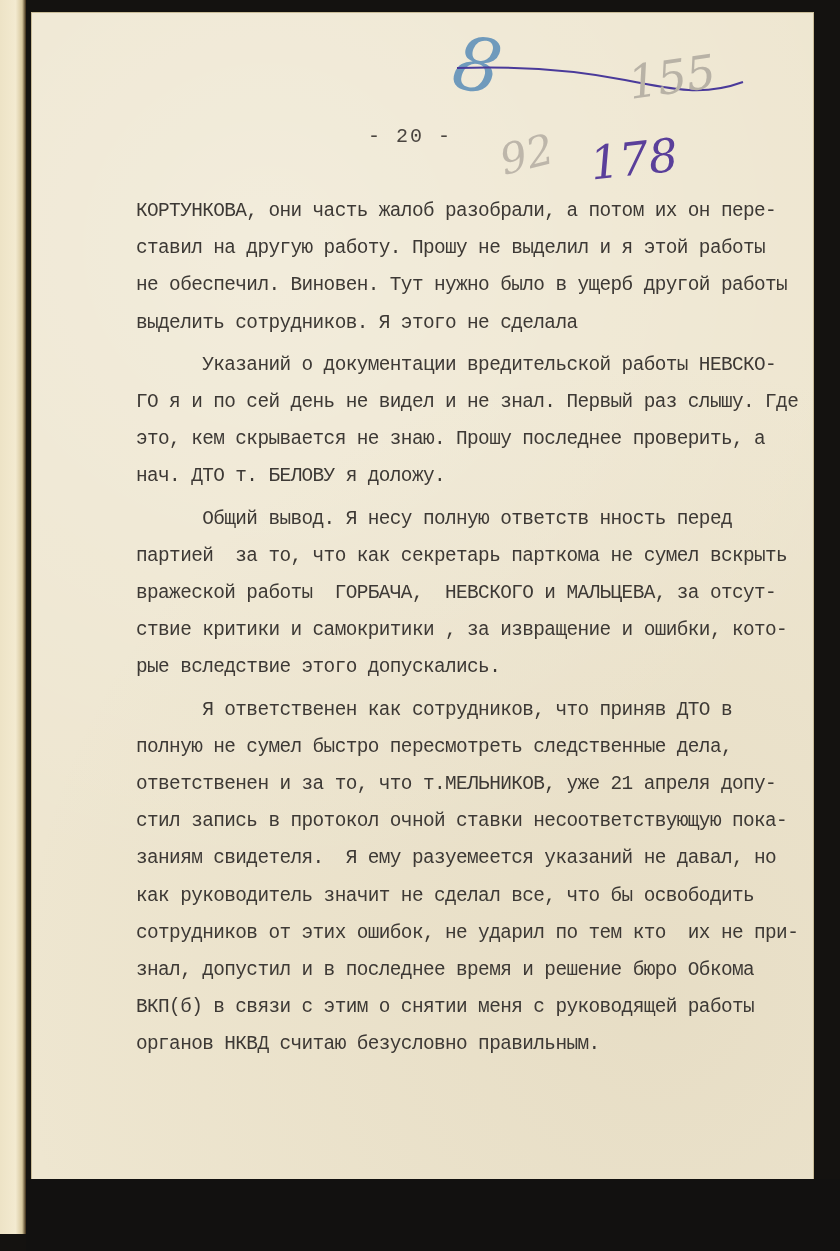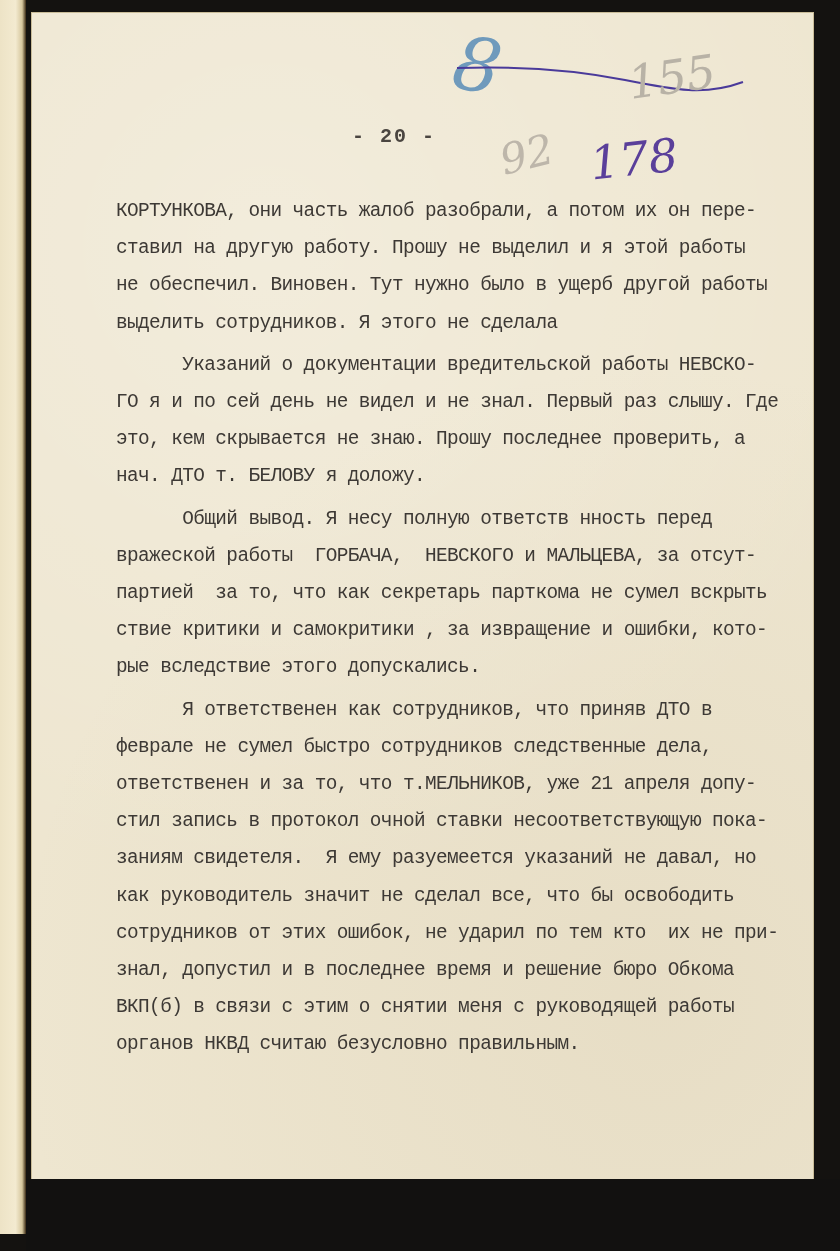--- a/index.html
+++ b/index.html
@@ -15,39 +15,39 @@
     }
     .page {
       position: absolute; left: 32px; top: 13px; width: 781px; height: 1166px;
       background: #eee6d0;
       background-image:
         radial-gradient(circle at 30% 20%, rgba(255,255,255,0.25), transparent 60%),
         radial-gradient(circle at 80% 85%, rgba(180,160,120,0.12), transparent 55%);
       box-shadow: 0 0 0 1px #c9bc98;
     }
     .page-number {
-      position: absolute; left: 320px; top: 112px;
-      font-size: 20px; color: #4a4540; letter-spacing: 2px; font-weight: bold;
+      position: absolute; left: 336px; top: 112px;
+      font-size: 20px; color: #4a4540; letter-spacing: 2px;
     }
     .annotation {
       position: absolute; font-family: "DejaVu Serif", serif; font-style: italic;
     }
     .ann-8 { left: 454px; top: 22px; font-size: 74px; color: #6f9abc; transform: rotate(10deg); }
     .ann-155 { left: 628px; top: 50px; font-size: 46px; color: #b8b2a6; transform: rotate(-8deg); }
     .ann-92 { left: 500px; top: 130px; font-size: 42px; color: #bdb6aa; transform: rotate(-14deg); }
     .ann-178 { left: 590px; top: 132px; font-size: 46px; color: #5a3f9a; transform: rotate(-6deg); }
     .strike-line {
       position: absolute; left: 455px; top: 58px; width: 290px; height: 40px;
     }
     .body-text {
       position: absolute; left: 116px; top: 193px; width: 700px;
       font-size: 19.4px; line-height: 37.2px; color: #3d3935;
       letter-spacing: -0.6px;
     }
-    .line { white-space: pre; display: block; }
+    .line { white-space: pre; display: block; margin-left: 20px; }
     .gap { height: 5px; }
     .bottom-shadow {
       position: absolute; left: 26px; top: 1179px; width: 814px; height: 72px; background: #121110;
     }
   </style>
 </head>
 <body>
 
 <div class="left-page-strip"></div>
 
@@ -73,29 +73,29 @@
   <div class="gap"></div>
   <div>
     <span class="line">      Указаний о документации вредительской работы НЕВСКО-</span>
     <span class="line">ГО я и по сей день не видел и не знал. Первый раз слышу. Где</span>
     <span class="line">это, кем скрывается не знаю. Прошу последнее проверить, а</span>
     <span class="line">нач. ДТО т. БЕЛОВУ я доложу.</span>
   </div>
   <div class="gap"></div>
   <div>
     <span class="line">      Общий вывод. Я несу полную ответств нность перед</span>
+    <span class="line">партией  за то, что как секретарь парткома не сумел вскрыть</span>
     <span class="line">вражеской работы  ГОРБАЧА,  НЕВСКОГО и МАЛЬЦЕВА, за отсут-</span>
-    <span class="line">партией  за то, что как секретарь парткома не сумел вскрыть</span>
     <span class="line">ствие критики и самокритики , за извращение и ошибки, кото-</span>
     <span class="line">рые вследствие этого допускались.</span>
   </div>
   <div class="gap"></div>
   <div>
     <span class="line">      Я ответственен как сотрудников, что приняв ДТО в</span>
-    <span class="line">феврале не сумел быстро сотрудников следственные дела,</span>
+    <span class="line">полную не сумел быстро пересмотреть следственные дела,</span>
     <span class="line">ответственен и за то, что т.МЕЛЬНИКОВ, уже 21 апреля допу-</span>
     <span class="line">стил запись в протокол очной ставки несоответствующую пока-</span>
     <span class="line">заниям свидетеля.  Я ему разуемеется указаний не давал, но</span>
     <span class="line">как руководитель значит не сделал все, что бы освободить</span>
     <span class="line">сотрудников от этих ошибок, не ударил по тем кто  их не при-</span>
     <span class="line">знал, допустил и в последнее время и решение бюро Обкома</span>
     <span class="line">ВКП(б) в связи с этим о снятии меня с руководящей работы</span>
     <span class="line">органов НКВД считаю безусловно правильным.</span>
   </div>
 </div>

